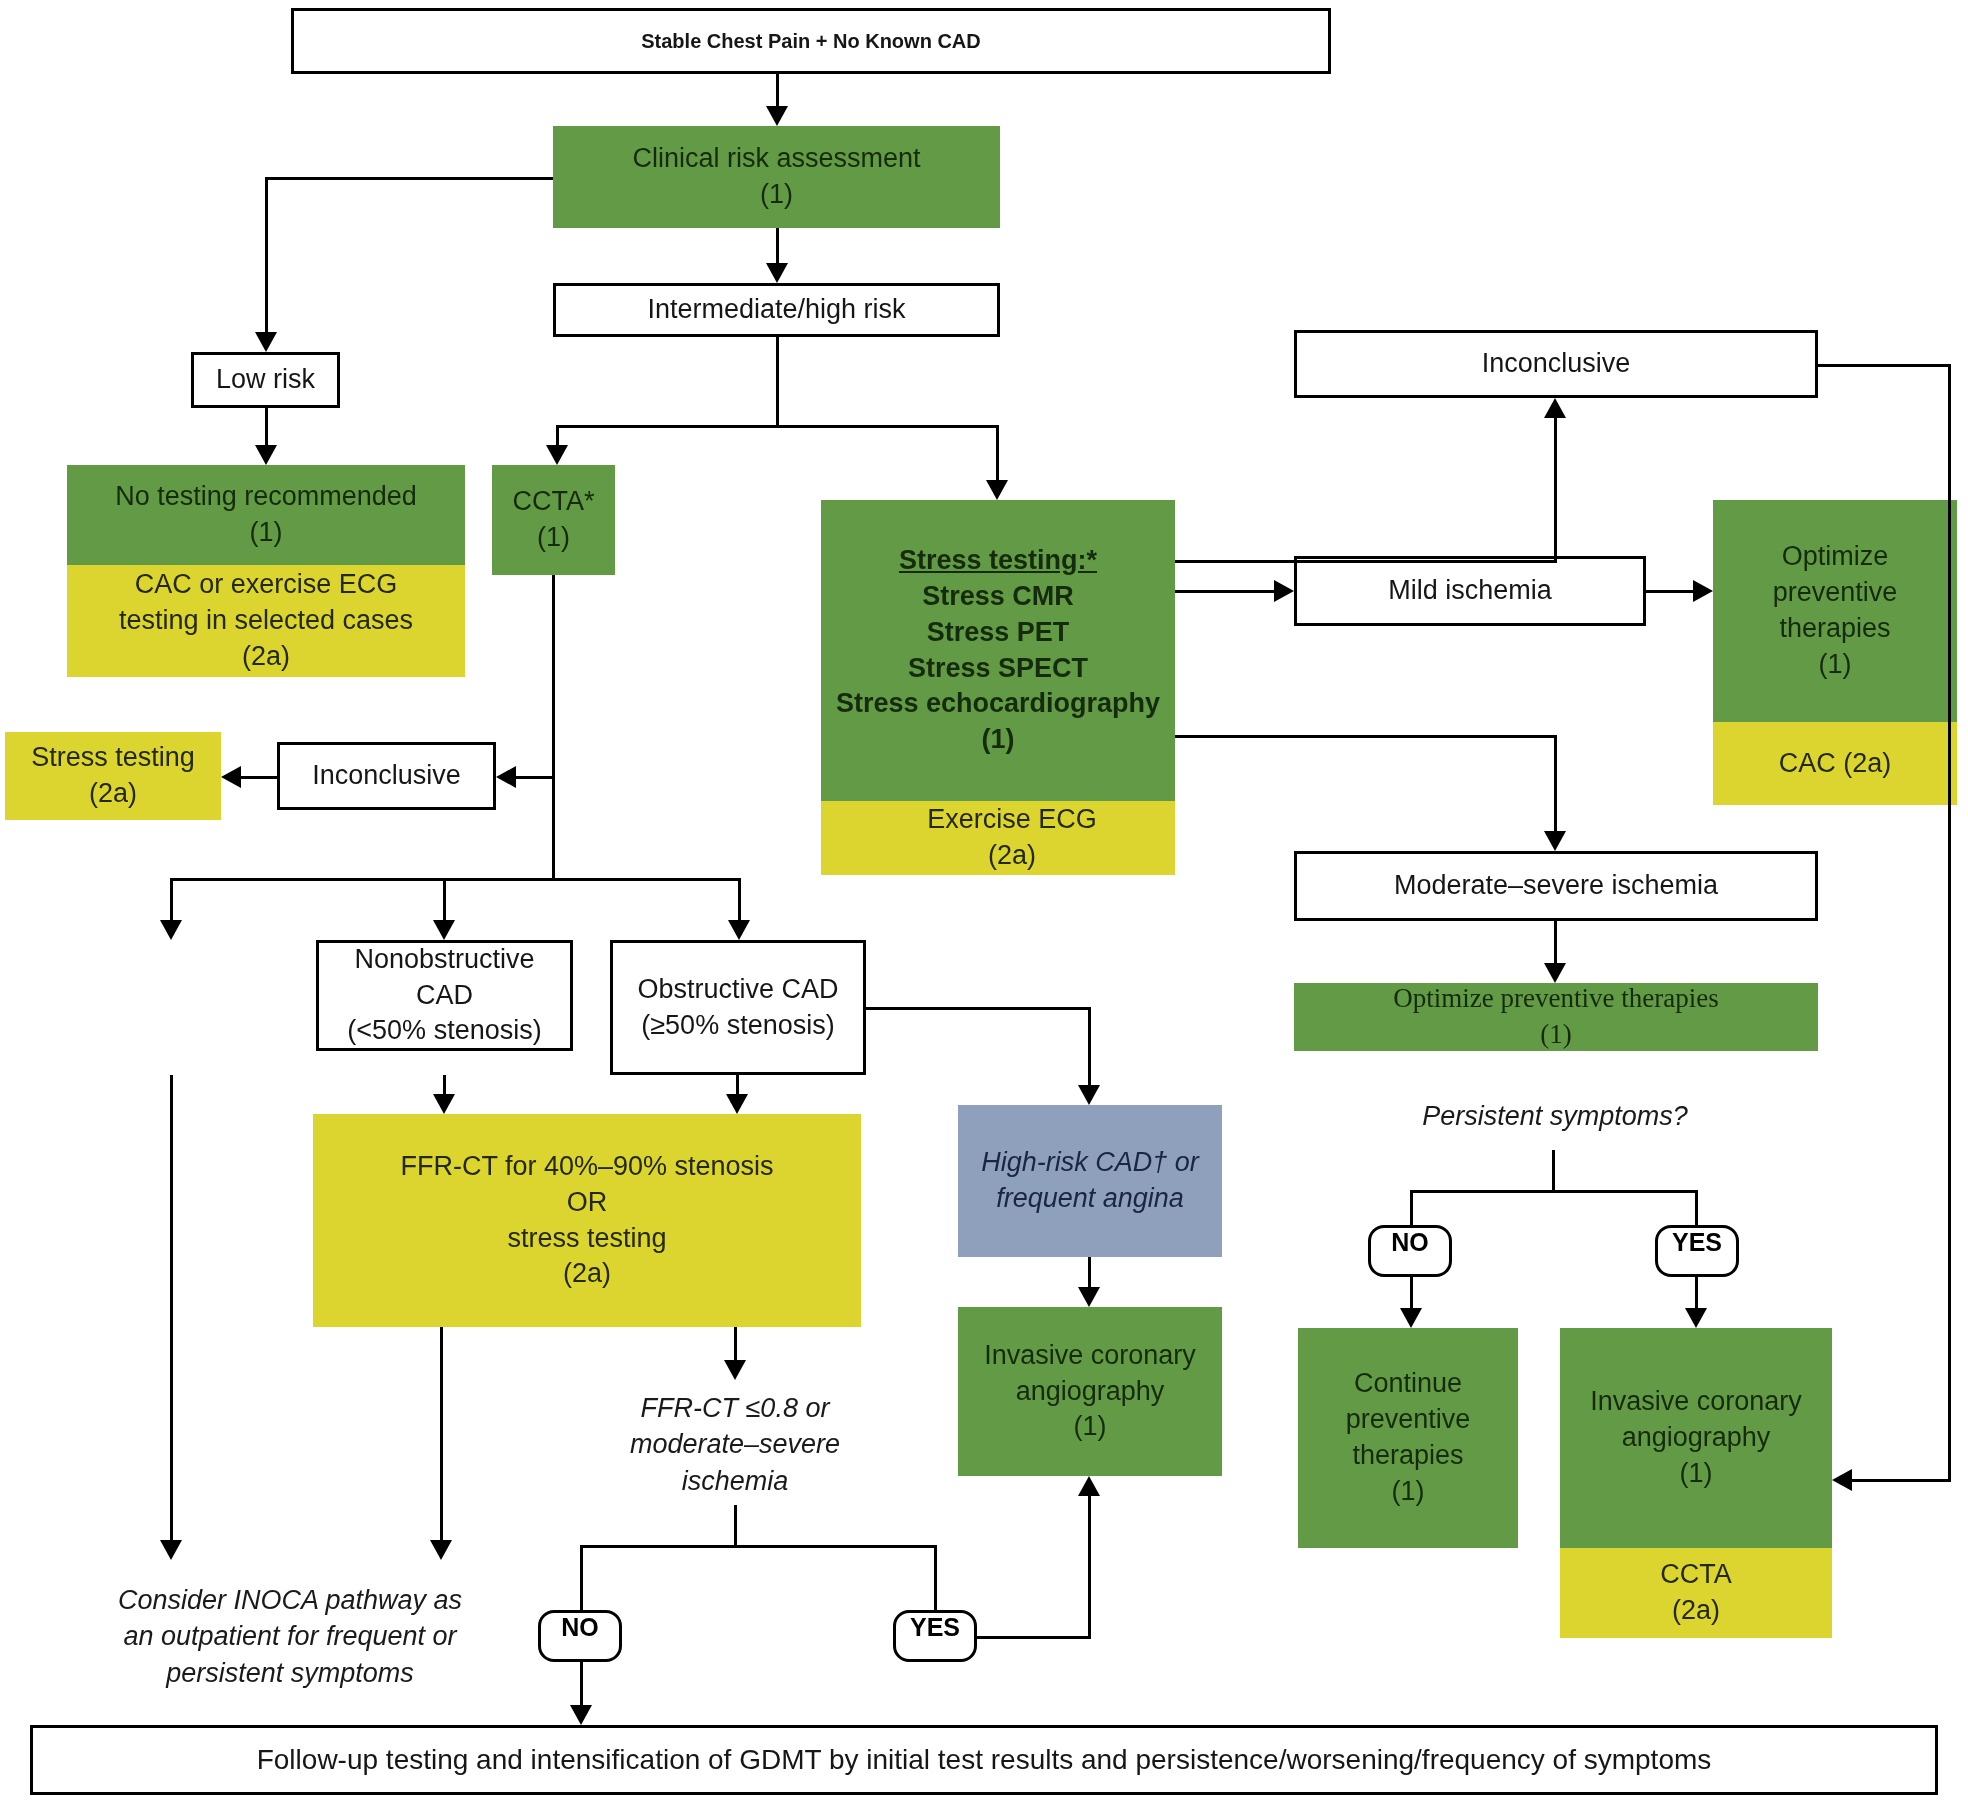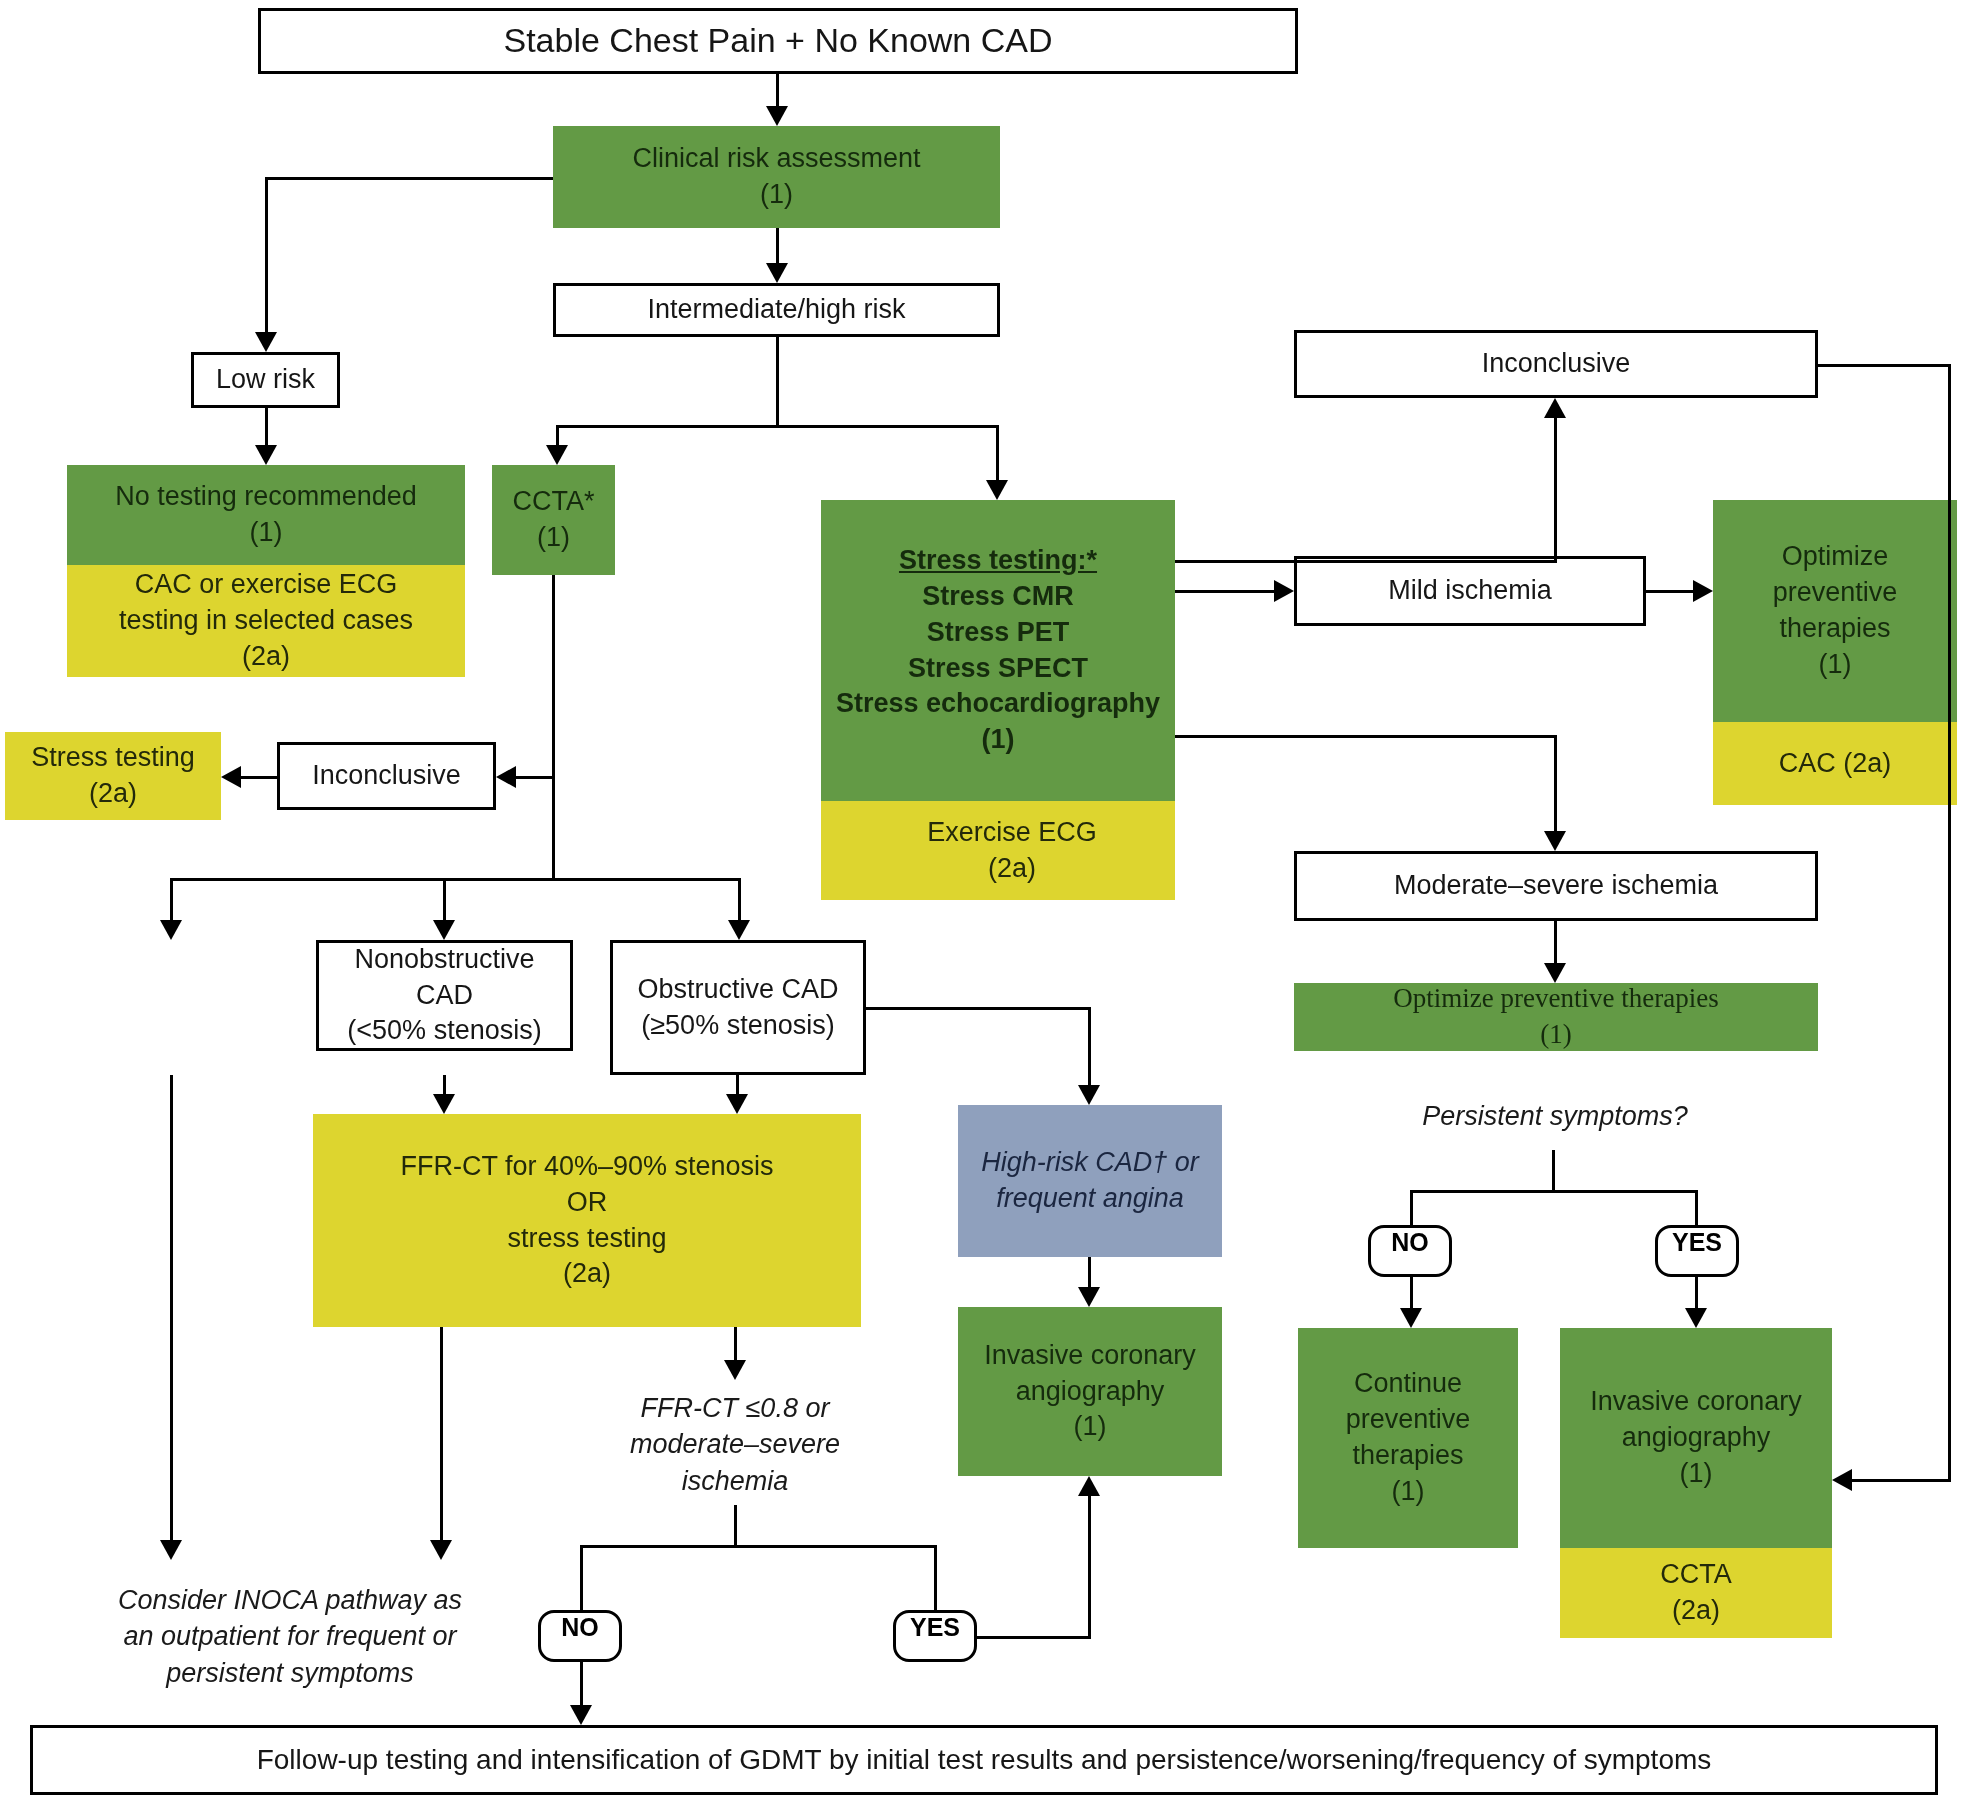--- a/index.html
+++ b/index.html
@@ -12,21 +12,21 @@
     position:absolute;display:flex;flex-direction:column;align-items:center;
     justify-content:center;text-align:center;font-size:27px;line-height:1.33;
     box-sizing:border-box;padding:4px 8px;
   }
   .white{background:#ffffff;border:3px solid #000;color:#161616;}
   .green{background:#639a45;color:#152b0d;}
   .yellow{background:#ddd52f;color:#23290a;}
   .blue{background:#8fa0bd;color:#1b2640;font-style:italic;}
   .stack{position:absolute;display:flex;flex-direction:column;box-sizing:border-box;}
   .stack .part{flex:0 0 auto;display:flex;flex-direction:column;align-items:center;justify-content:center;text-align:center;font-size:27px;line-height:1.33;padding:4px 8px;box-sizing:border-box;}
-  .title-box{font-size:34px;font-weight:normal;}
+  .title-box{font-size:20px;font-weight:bold;margin-left:33px;}
   .pill{
     position:absolute;display:flex;align-items:flex-start;justify-content:center;
     background:#fff;border:3px solid #000;border-radius:16px;
     font-weight:bold;font-size:25px;box-sizing:border-box;color:#000;
   }
   .freetext{position:absolute;text-align:center;font-style:italic;font-size:27px;line-height:1.35;color:#1a1a1a;}
   .line{position:absolute;background:#000;}
   .arr{position:absolute;width:0;height:0;}
   .a-down{border-left:11px solid transparent;border-right:11px solid transparent;border-top:20px solid #000;}
   .a-up{border-left:11px solid transparent;border-right:11px solid transparent;border-bottom:20px solid #000;}
@@ -76,21 +76,21 @@
 
   <div class="stack" style="left:821px;top:500px;width:354px;">
     <div class="part green" style="height:301px;font-weight:bold;">
       <div class="u">Stress testing:*</div>
       <div>Stress CMR</div>
       <div>Stress PET</div>
       <div>Stress SPECT</div>
       <div>Stress echocardiography</div>
       <div>(1)</div>
     </div>
-    <div class="part yellow" style="height:99px;padding-left:36px;">
+    <div class="part yellow" style="height:74px;padding-left:36px;">
       <div>Exercise ECG</div>
       <div>(2a)</div>
     </div>
   </div>
 
   <div class="box white" style="left:1294px;top:330px;width:524px;height:68px;">
     <div>Inconclusive</div>
   </div>
 
   <div class="box white" style="left:1294px;top:556px;width:352px;height:70px;">

